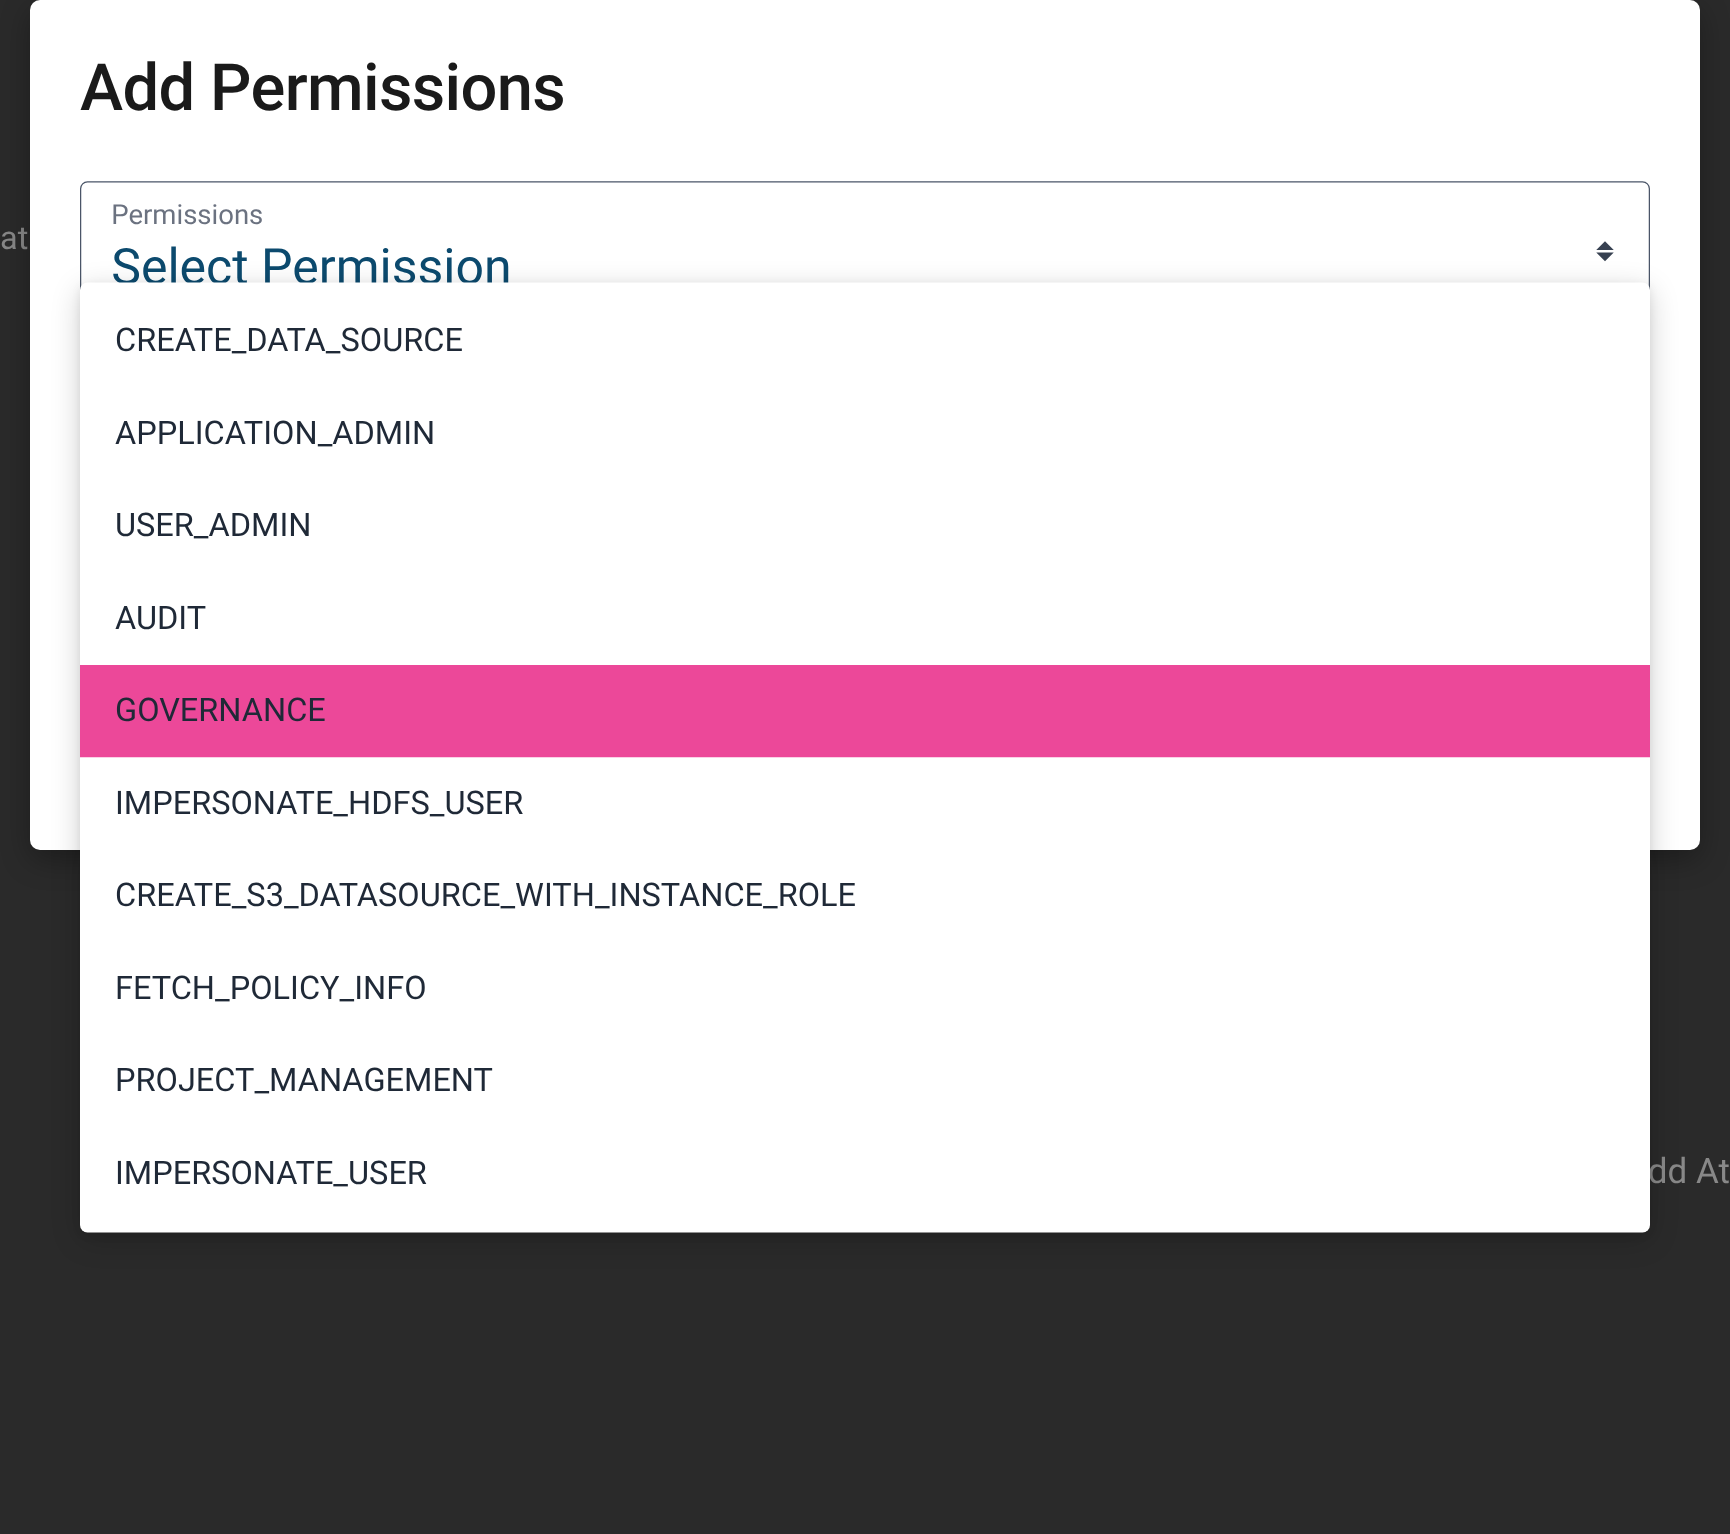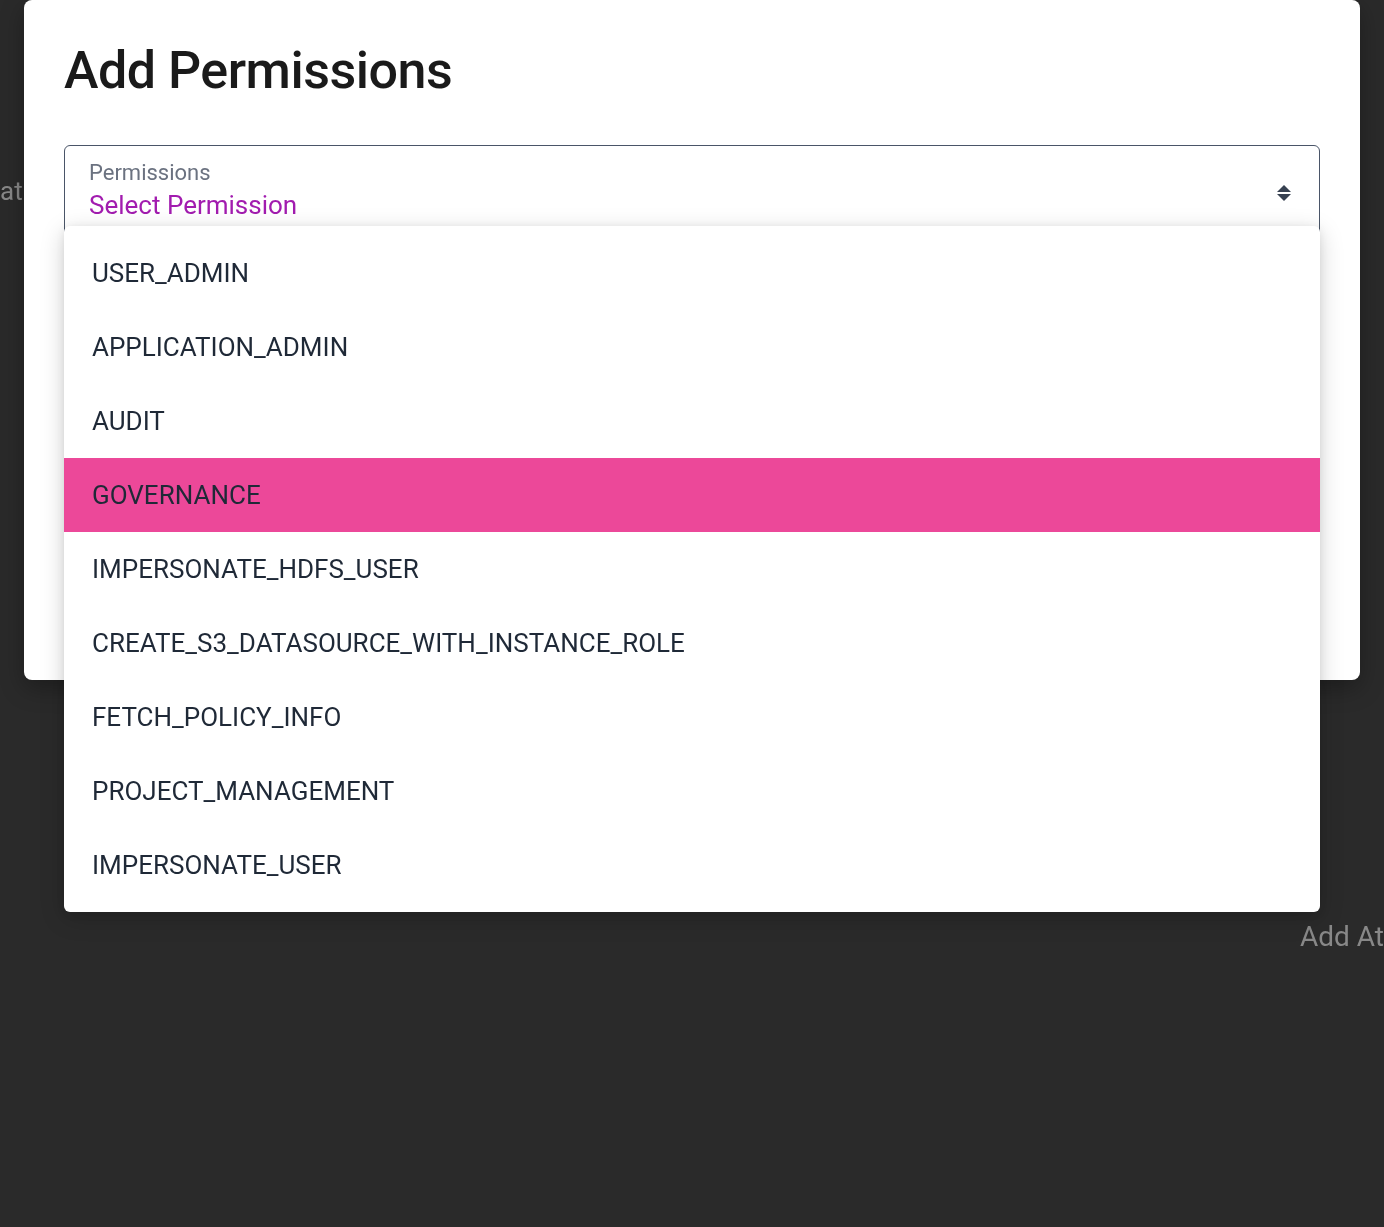--- a/index.html
+++ b/index.html
@@ -46,22 +46,22 @@
       cursor: pointer;
       background: #ffffff;
     }
     .select-label {
       font-size: 22px;
       color: #6b7280;
       line-height: 1.2;
       margin-bottom: 4px;
     }
     .select-placeholder {
-      font-size: 26px;
-      color: #a21caf;
+      font-size: 40px;
+      color: #0c4a6e;
       line-height: 1.2;
     }
     .select-chevrons {
       position: absolute;
       right: 28px;
       top: 50%;
       transform: translateY(-50%);
       display: flex;
       flex-direction: column;
       align-items: center;
@@ -132,22 +132,23 @@
     <div class="select-label">Permissions</div>
     <div class="select-placeholder">Select Permission</div>
     <div class="select-chevrons">
       <div class="chev chev-up"></div>
       <div class="chev chev-down"></div>
     </div>
   </div>
 </div>
 
 <div class="dropdown-menu" id="dropdown-menu">
+    <div class="dropdown-option">CREATE_DATA_SOURCE</div>
+    <div class="dropdown-option">APPLICATION_ADMIN</div>
     <div class="dropdown-option">USER_ADMIN</div>
-    <div class="dropdown-option">APPLICATION_ADMIN</div>
     <div class="dropdown-option">AUDIT</div>
     <div class="dropdown-option highlighted">GOVERNANCE</div>
     <div class="dropdown-option">IMPERSONATE_HDFS_USER</div>
     <div class="dropdown-option">CREATE_S3_DATASOURCE_WITH_INSTANCE_ROLE</div>
     <div class="dropdown-option">FETCH_POLICY_INFO</div>
     <div class="dropdown-option">PROJECT_MANAGEMENT</div>
     <div class="dropdown-option">IMPERSONATE_USER</div>
   </div>
 
 </body></html>

